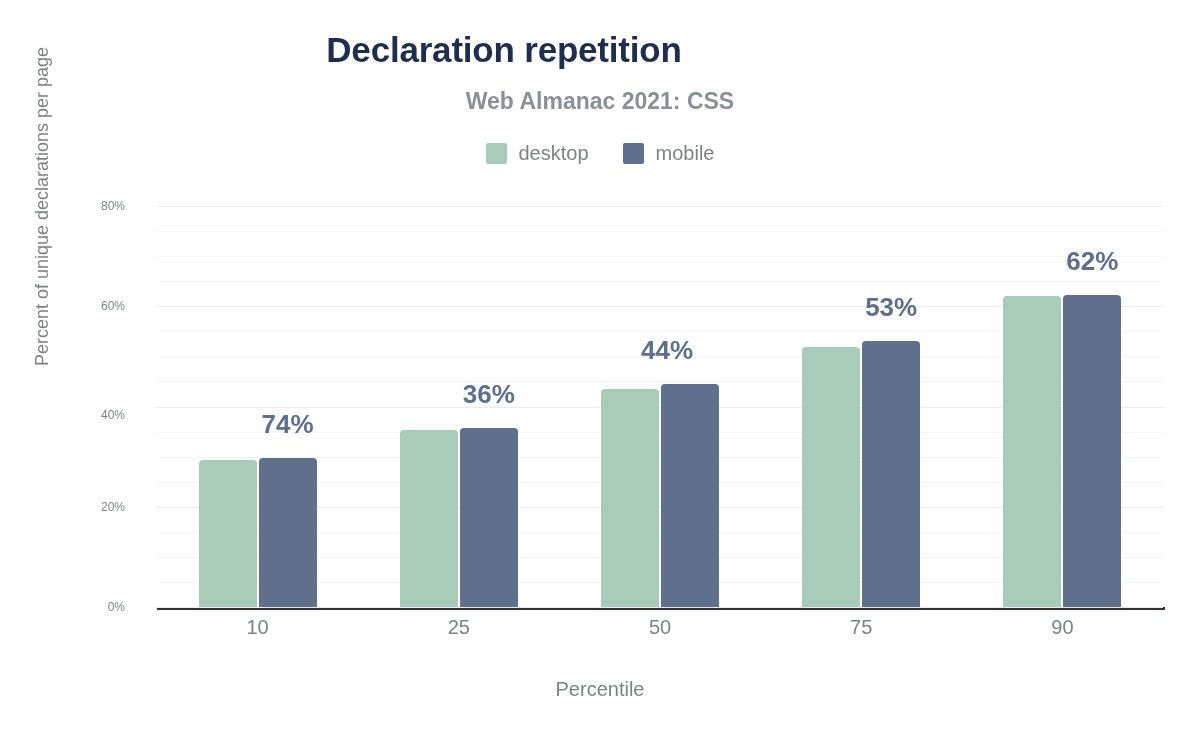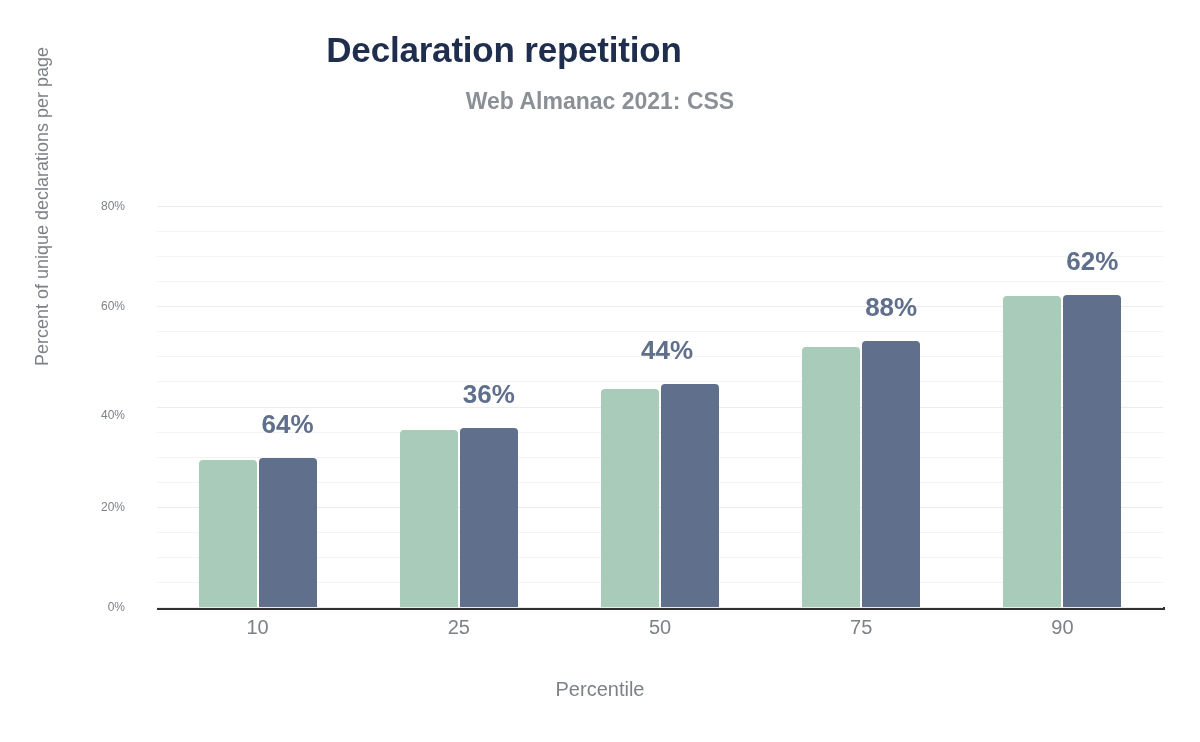--- a/index.html
+++ b/index.html
@@ -169,20 +169,30 @@
 </style>
 </head>
 <body>
 
 <div id="chart-root">
 
   <div class="chart-title">Declaration repetition</div>
 
   <div class="chart-subtitle">Web Almanac 2021: CSS</div>
 
+  <div class="legend" id="legend">
+      <div class="legend-item">
+        <span class="legend-swatch" style="background: rgb(168, 203, 186);"></span>
+        <span class="legend-label">desktop</span>
+      </div>
+      <div class="legend-item">
+        <span class="legend-swatch" style="background: rgb(95, 111, 140);"></span>
+        <span class="legend-label">mobile</span>
+      </div>
+    </div>
 
   <div class="ylabels" id="ylabels">
       <div class="ytick" style="top: 401px;">0%</div>
       <div class="ytick" style="top: 300.75px;">20%</div>
       <div class="ytick" style="top: 209px;">40%</div>
       <div class="ytick" style="top: 100.25px;">60%</div>
       <div class="ytick" style="top: 0px;">80%</div>
     </div>
 
   <div class="y-axis-title">Percent of unique declarations per page</div>
@@ -203,36 +213,36 @@
       <div class="gridline" style="top: 125.312px;"></div>
       <div class="gridline major" style="top: 100.25px;"></div>
       <div class="gridline" style="top: 75.1875px;"></div>
       <div class="gridline" style="top: 50.125px;"></div>
       <div class="gridline" style="top: 25.0625px;"></div>
       <div class="gridline major" style="top: 0px;"></div>
       <div class="group" style="left: 41.6px; width: 118px;">
         <div class="bar desktop" style="width: 58px; height: 146.866px; background: rgb(168, 203, 186);"></div>
         <div class="bar mobile" style="width: 58px; height: 149.373px; background: rgb(95, 111, 140);"></div>
       </div>
-      <div class="value-label" style="left: 130.6px; top: 233.627px;">64%</div>
+      <div class="value-label" style="left: 130.6px; top: 233.627px;">74%</div>
       <div class="group" style="left: 242.8px; width: 118px;">
         <div class="bar desktop" style="width: 58px; height: 176.941px; background: rgb(168, 203, 186);"></div>
         <div class="bar mobile" style="width: 58px; height: 178.946px; background: rgb(95, 111, 140);"></div>
       </div>
       <div class="value-label" style="left: 331.8px; top: 204.054px;">36%</div>
       <div class="group" style="left: 444px; width: 118px;">
         <div class="bar desktop" style="width: 58px; height: 218.044px; background: rgb(168, 203, 186);"></div>
         <div class="bar mobile" style="width: 58px; height: 222.555px; background: rgb(95, 111, 140);"></div>
       </div>
       <div class="value-label" style="left: 510px; top: 160.445px;">44%</div>
       <div class="group" style="left: 645.2px; width: 118px;">
         <div class="bar desktop" style="width: 58px; height: 260.149px; background: rgb(168, 203, 186);"></div>
         <div class="bar mobile" style="width: 58px; height: 266.164px; background: rgb(95, 111, 140);"></div>
       </div>
-      <div class="value-label" style="left: 734.2px; top: 116.836px;">88%</div>
+      <div class="value-label" style="left: 734.2px; top: 116.836px;">53%</div>
       <div class="group" style="left: 846.4px; width: 118px;">
         <div class="bar desktop" style="width: 58px; height: 311.276px; background: rgb(168, 203, 186);"></div>
         <div class="bar mobile" style="width: 58px; height: 312.279px; background: rgb(95, 111, 140);"></div>
       </div>
       <div class="value-label" style="left: 935.4px; top: 70.7212px;">62%</div>
     </div>
 
   <div id="xticks">
       <div class="x-tick" style="left: 257.6px;">10</div>
       <div class="x-tick" style="left: 458.8px;">25</div>

